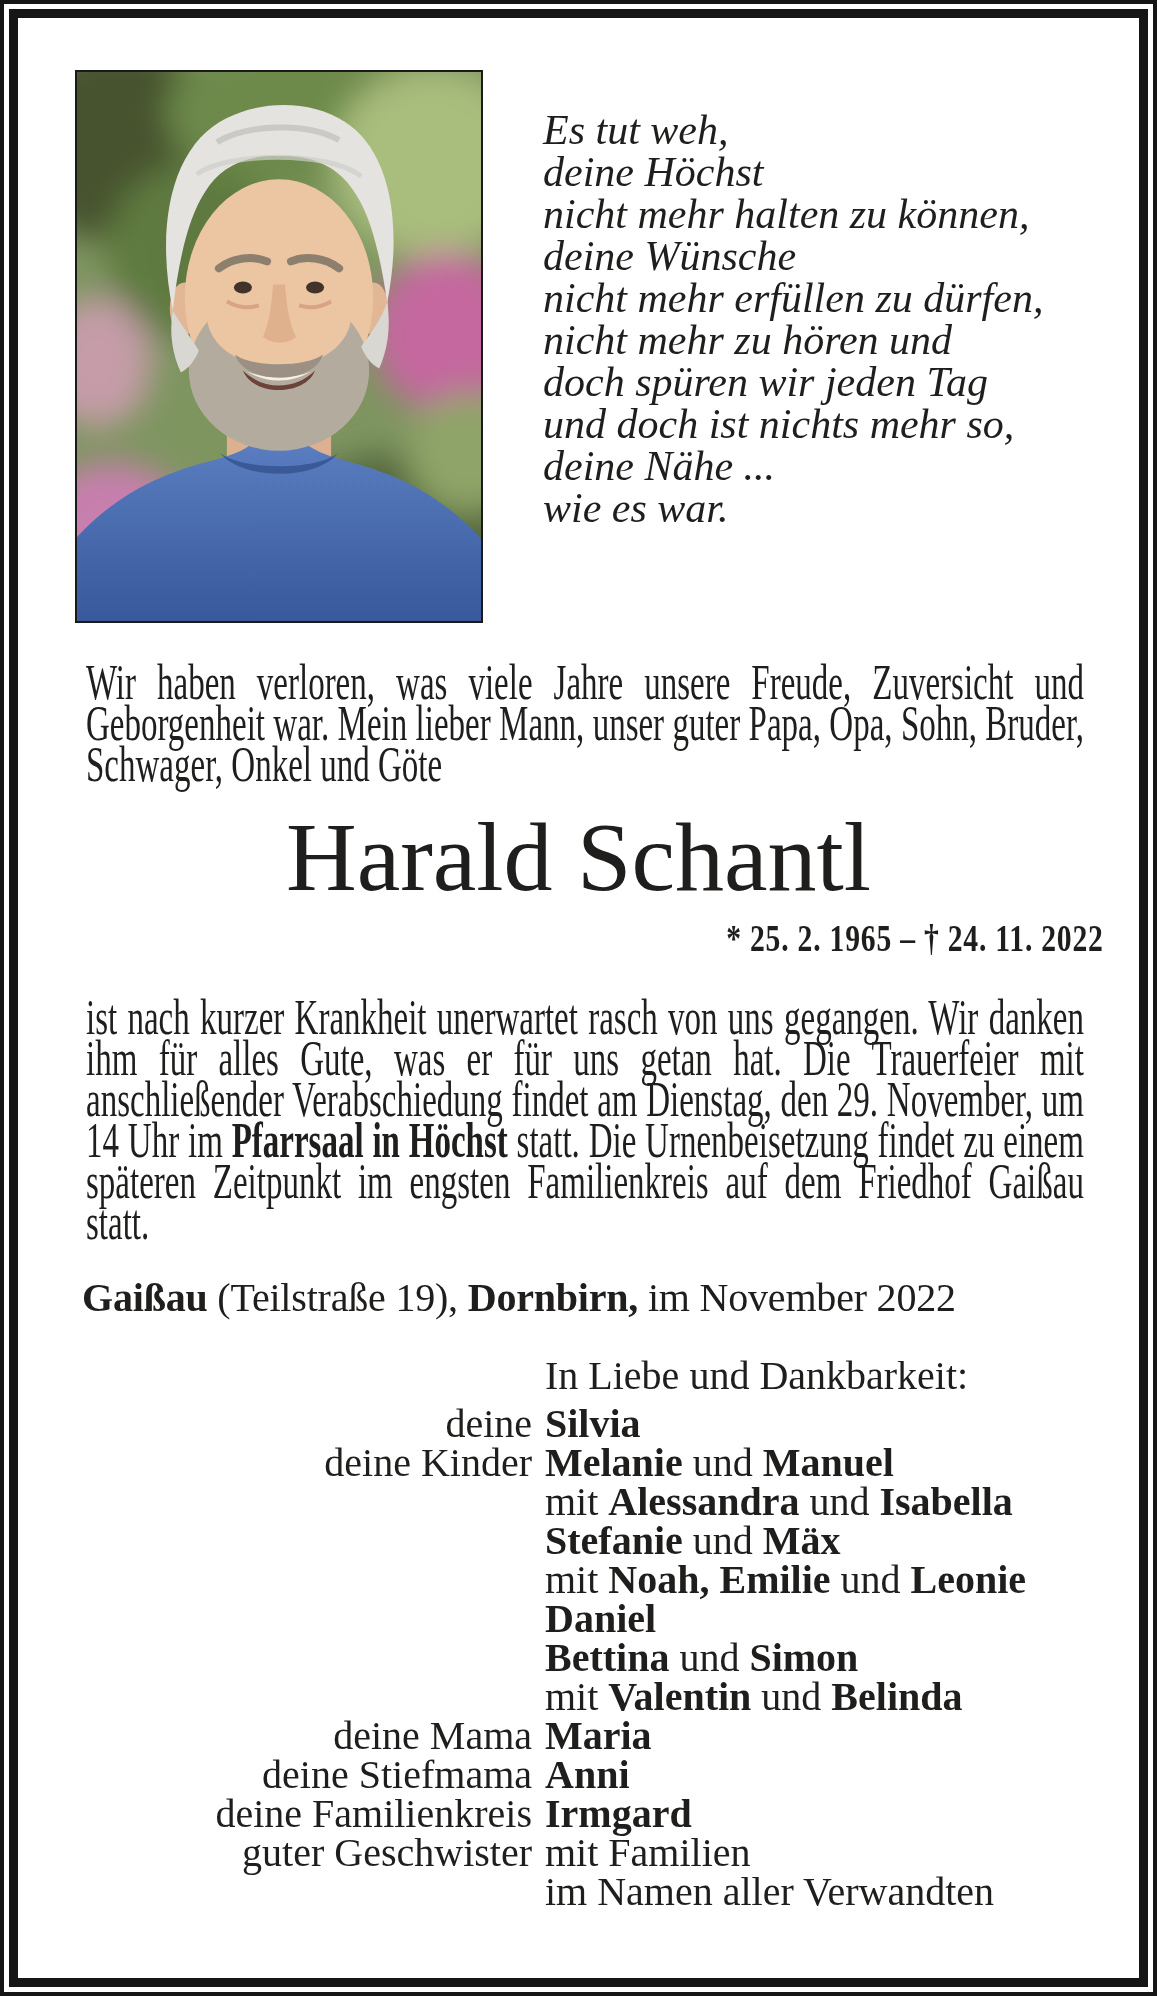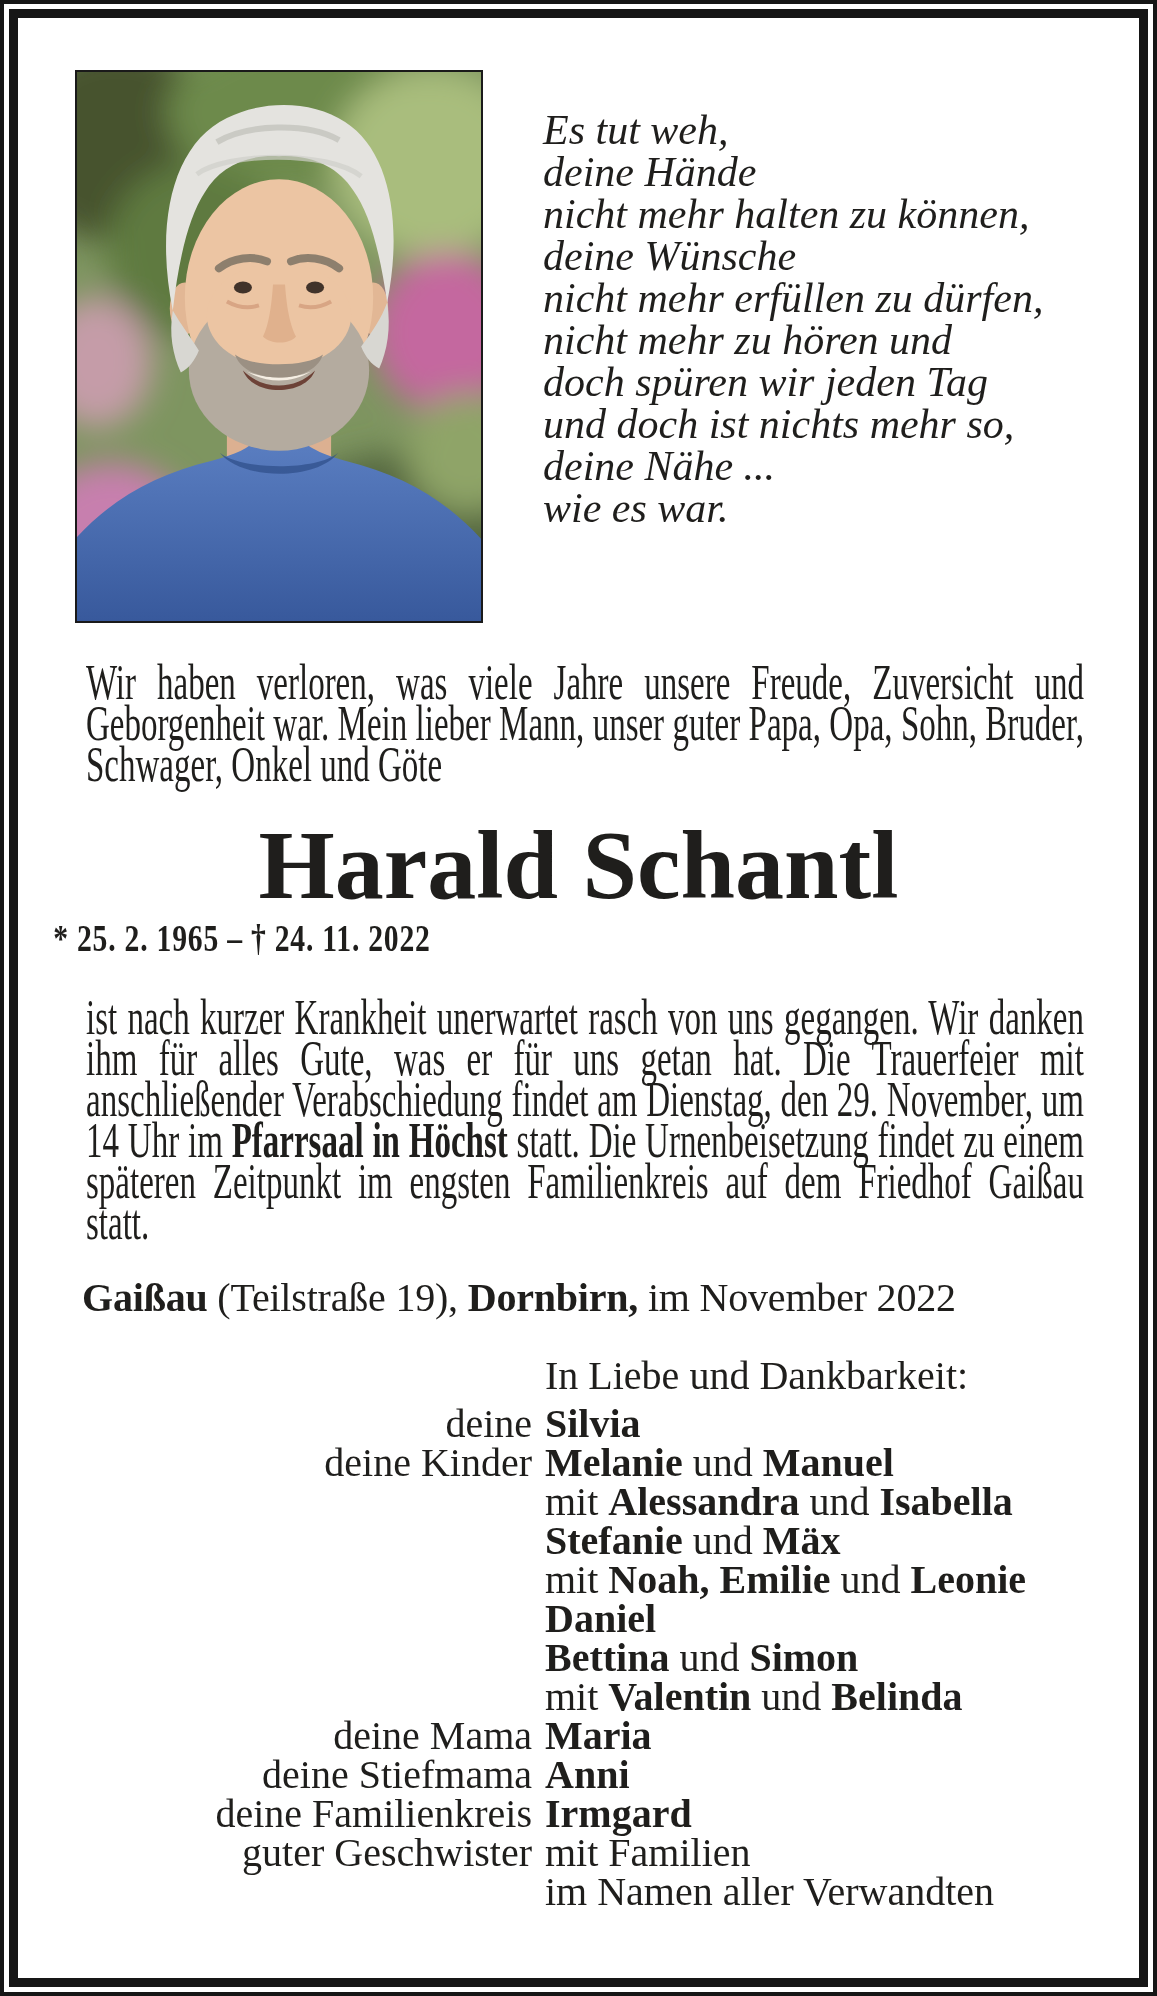--- a/index.html
+++ b/index.html
@@ -29,26 +29,26 @@
   .bodytext{position:absolute;left:82px;width:998px;margin:4px;}
   .cond{
     display:block;width:1512px;
     transform:scaleX(0.66);transform-origin:0 0;
     font-size:50px;line-height:41px;text-align:justify;
   }
   .intro{top:658px;}
   .main{top:993px;}
 
   .name{
-    position:absolute;left:0;right:0;top:806px;margin:10px;
-    text-align:center;font-size:98px;line-height:1;font-weight:bold;
+    position:absolute;left:0;right:0;top:806px;margin:2px;
+    text-align:center;font-size:98px;line-height:1;font-weight:normal;
   }
   .dates{
     position:absolute;left:0;right:0;top:919px;
-    text-align:left;font-weight:bold;font-size:38px;line-height:1;
+    text-align:right;font-weight:bold;font-size:38px;line-height:1;
   }
   .dates-inner{display:inline-block;transform:scaleX(0.78);transform-origin:50% 0;letter-spacing:1px;white-space:nowrap;}
 
   .place{
     position:absolute;left:82px;top:1278px;
     font-size:40px;line-height:1;white-space:nowrap;letter-spacing:-0.2px;
   }
 
   .family{
     position:absolute;left:82px;top:1356px;width:1010px;
@@ -116,21 +116,21 @@
       <path d="M140 70 C170 52 230 50 262 68" stroke="#c6c5c0" stroke-width="6" fill="none" opacity="0.85"></path>
       <path d="M120 102 C150 80 250 78 284 104" stroke="#cfcec9" stroke-width="5" fill="none" opacity="0.7"></path>
       <path d="M96 238 C92 262 96 282 104 300 C112 296 118 288 122 278 C112 262 104 252 96 238 Z" fill="#d8d7d2"></path>
       <path d="M310 230 C314 256 310 278 302 296 C294 292 288 284 284 274 C296 258 304 246 310 230 Z" fill="#d8d7d2"></path>
     </g>
   </svg>
 </figure>
 
 <div class="poem">
     <div>Es tut weh,</div>
-    <div>deine Hände</div>
+    <div>deine Höchst</div>
     <div>nicht mehr halten zu können,</div>
     <div>deine Wünsche</div>
     <div>nicht mehr erfüllen zu dürfen,</div>
     <div>nicht mehr zu hören und</div>
     <div>doch spüren wir jeden Tag</div>
     <div>und doch ist nichts mehr so,</div>
     <div>deine Nähe ...</div>
     <div>wie es war.</div>
   </div>
 

